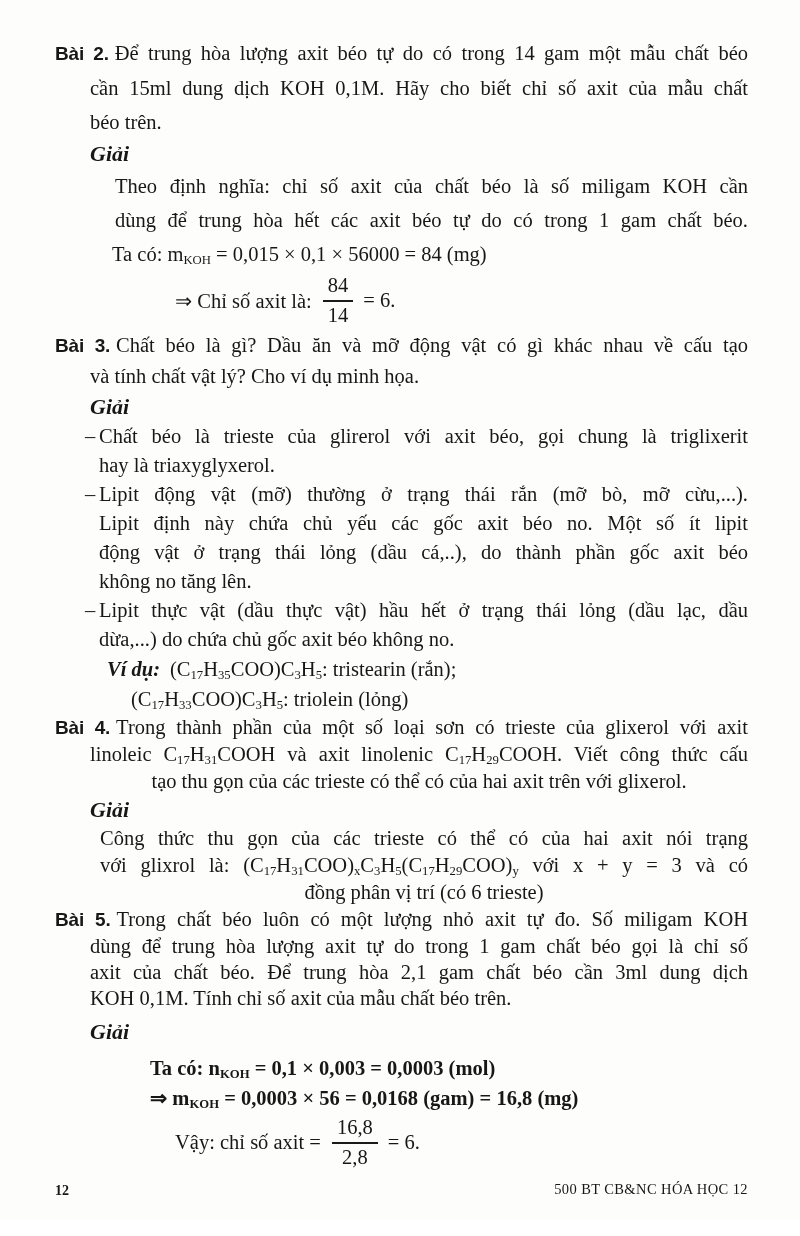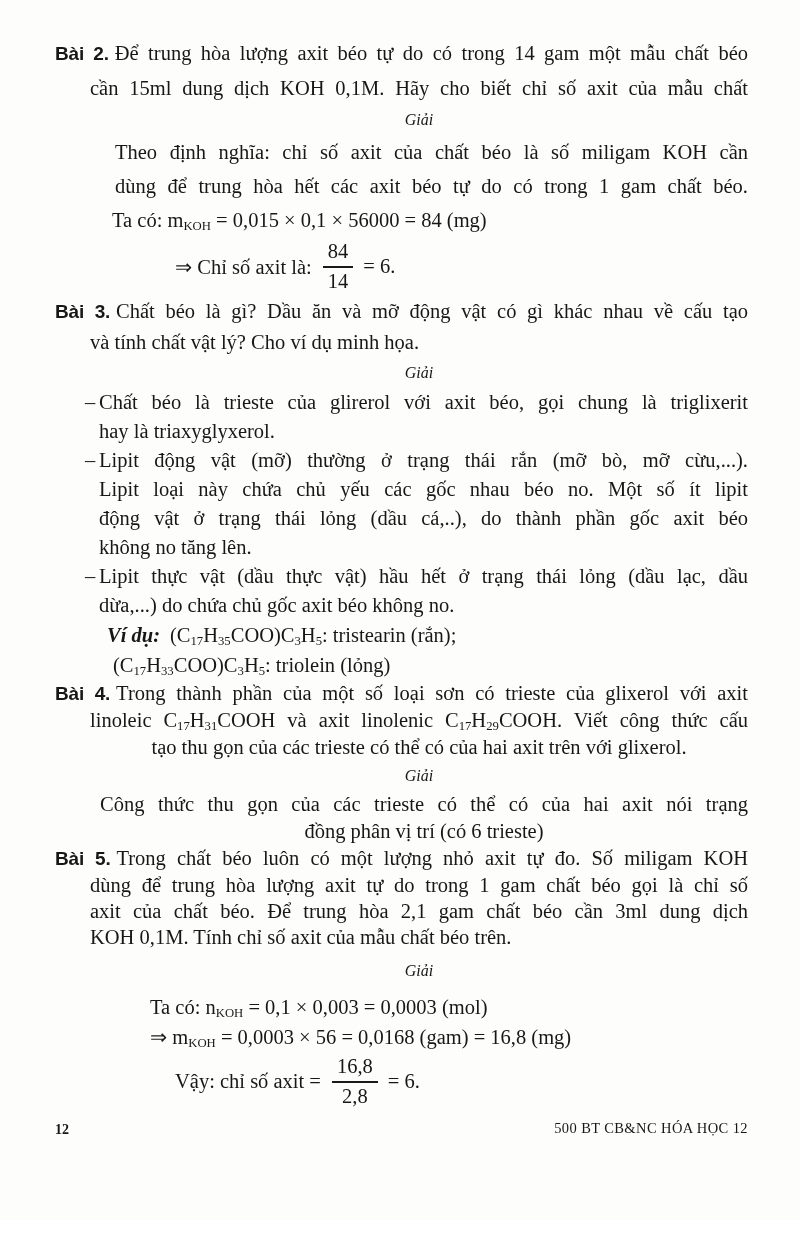--- a/index.html
+++ b/index.html
@@ -26,36 +26,35 @@
   .prob .line1 { margin-left:-35px; }
   .plabel {
     font-family:"Liberation Sans", sans-serif;
     font-weight:bold;
     font-size:19px;
     letter-spacing:-0.2px;
     padding-right:6px;
   }
   .giai {
     margin-left:35px;
-    text-align:center;
-    font-weight:normal; font-style:italic;
-    font-size:16px;
+    font-weight:bold; font-style:italic;
+    font-size:22px;
     line-height:30px;
   }
   .sol   { margin-left:60px; }
   .sol4  { margin-left:45px; }
   .fl    { display:block; }
   .ind1  { margin-left:57px;  line-height:34px; }
-  .ind3  { margin-left:95px;  line-height:30px; }
+  .ind3  { margin-left:95px;  line-height:30px;font-weight:bold; }
   .bullets { margin-left:30px; }
   .bullet .cont { margin-left:14px; }
   .dash { display:inline-block; width:14px; }
   .vd { margin-left:52px; line-height:30px; }
   .vdlabel { font-weight:bold; font-style:italic; padding-right:10px; }
-  .vd2 { margin-left:58px; line-height:30px; }
+  .vd2 { margin-left:76px; line-height:30px; }
 
   .fracline { display:flex; align-items:center; margin:2px 0; }
   .fracline .pre { margin-right:11px; }
   .fracline .suf { margin-left:10px; }
   .fr2 { margin-left:120px; }
   .fr5 { margin-left:120px; }
   .frac { display:inline-block; text-align:center; }
   .frac .num { display:block; line-height:25px; padding:0 5px 2px; border-bottom:2px solid #1a1a1a; }
   .frac .den { display:block; line-height:25px; padding-top:1px; }
 
@@ -70,20 +69,21 @@
   .bookref { font-size:14.5px; letter-spacing:0.4px; line-height:20px; margin-top:1px; }
 </style>
 </head>
 <body>
 
 <div class="page">
 
   <div class="prob lh34">
     <div class="ln j line1"><span class="plabel">Bài 2.</span><span>Để trung hòa lượng axit béo tự do có trong 14 gam một mẫu chất béo</span></div>
     <div class="ln j">cần 15ml dung dịch KOH 0,1M. Hãy cho biết chỉ số axit của mẫu chất</div>
+    <div class="ln">béo trên.</div>
   </div>
 
   <div class="giai">Giải</div>
 
   <div class="sol lh34">
     <div class="ln j">Theo định nghĩa: chỉ số axit của chất béo là số miligam KOH cần</div>
     <div class="ln j">dùng để trung hòa hết các axit béo tự do có trong 1 gam chất béo.</div>
   </div>
   <div class="fl ind1">Ta có: m<sub>KOH</sub> = 0,015 × 0,1 × 56000 = 84 (mg)</div>
 
@@ -103,21 +103,21 @@
 
   <div class="giai">Giải</div>
 
   <div class="bullets lh29">
     <div class="bullet">
       <div class="ln j"><span class="dash">–</span><span>Chất béo là trieste của glirerol với axit béo, gọi chung là triglixerit</span></div>
       <div class="ln cont">hay là triaxyglyxerol.</div>
     </div>
     <div class="bullet">
       <div class="ln j"><span class="dash">–</span><span>Lipit động vật (mỡ) thường ở trạng thái rắn (mỡ bò, mỡ cừu,...).</span></div>
-      <div class="ln cont j">Lipit loại này chứa chủ yếu các gốc nhau béo no. Một số ít lipit</div>
+      <div class="ln cont j">Lipit định này chứa chủ yếu các gốc axit béo no. Một số ít lipit</div>
       <div class="ln cont j">động vật ở trạng thái lỏng (dầu cá,..), do thành phần gốc axit béo</div>
       <div class="ln cont">không no tăng lên.</div>
     </div>
     <div class="bullet">
       <div class="ln j"><span class="dash">–</span><span>Lipit thực vật (dầu thực vật) hầu hết ở trạng thái lỏng (dầu lạc, dầu</span></div>
       <div class="ln cont">dừa,...) do chứa chủ gốc axit béo không no.</div>
     </div>
   </div>
 
   <div class="vd"><span class="vdlabel">Ví dụ:</span><span>(C<sub>17</sub>H<sub>35</sub>COO)C<sub>3</sub>H<sub>5</sub>: tristearin (rắn);</span></div>
@@ -126,20 +126,21 @@
   <div class="prob lh27">
     <div class="ln j line1"><span class="plabel">Bài 4.</span><span>Trong thành phần của một số loại sơn có trieste của glixerol với axit</span></div>
     <div class="ln j">linoleic C<sub>17</sub>H<sub>31</sub>COOH và axit linolenic C<sub>17</sub>H<sub>29</sub>COOH. Viết công thức cấu</div>
     <div class="ln">tạo thu gọn của các trieste có thể có của hai axit trên với glixerol.</div>
   </div>
 
   <div class="giai">Giải</div>
 
   <div class="sol4 lh27">
     <div class="ln j">Công thức thu gọn của các trieste có thể có của hai axit nói trạng</div>
+    <div class="ln j">với glixrol là: (C<sub>17</sub>H<sub>31</sub>COO)<sub>x</sub>C<sub>3</sub>H<sub>5</sub>(C<sub>17</sub>H<sub>29</sub>COO)<sub>y</sub> với x + y = 3 và có</div>
     <div class="ln">đồng phân vị trí (có 6 trieste)</div>
   </div>
 
   <div class="prob lh26">
     <div class="ln j line1"><span class="plabel">Bài 5.</span><span>Trong chất béo luôn có một lượng nhỏ axit tự đo. Số miligam KOH</span></div>
     <div class="ln j">dùng để trung hòa lượng axit tự do trong 1 gam chất béo gọi là chỉ số</div>
     <div class="ln j">axit của chất béo. Để trung hòa 2,1 gam chất béo cần 3ml dung dịch</div>
     <div class="ln">KOH 0,1M. Tính chỉ số axit của mẫu chất béo trên.</div>
   </div>
 

